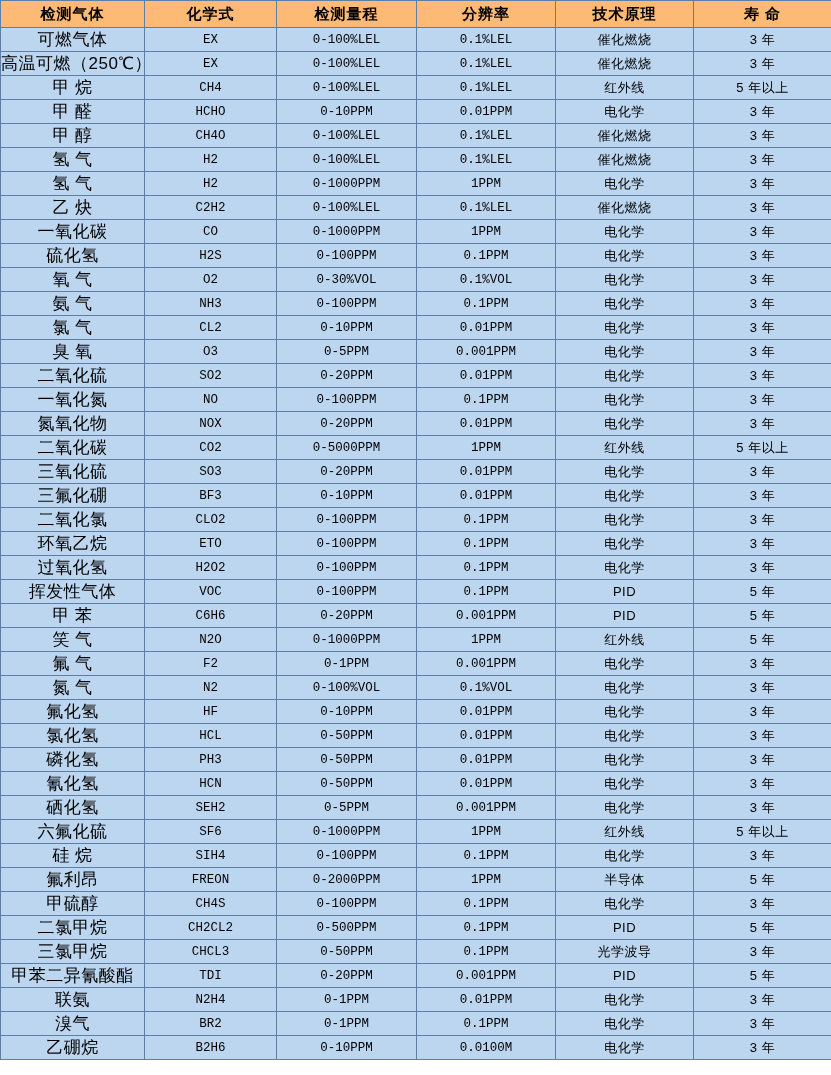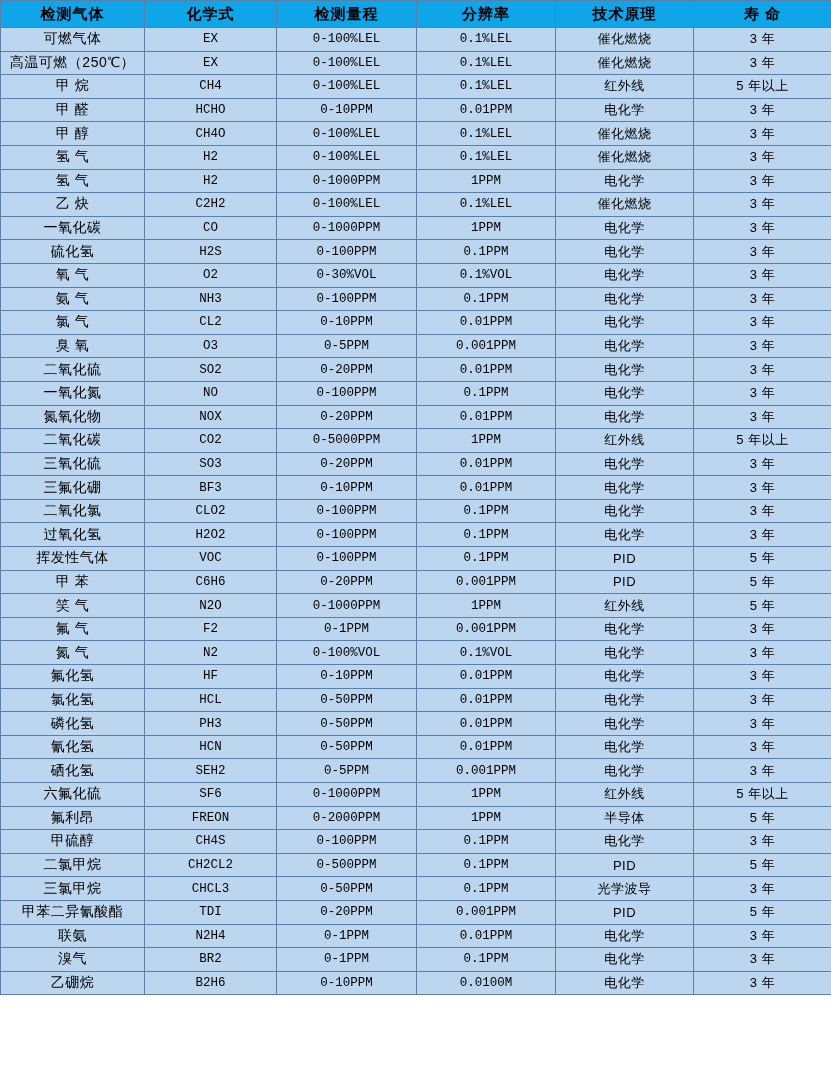--- a/index.html
+++ b/index.html
@@ -31,28 +31,28 @@
     background: #bcd6ef;
     padding: 0;
     overflow: hidden;
     white-space: nowrap;
   }
   #gas-table thead th {
     height: 26px;
     font-size: 15px;
     font-weight: bold;
     letter-spacing: 1px;
-    background: #0ea5e9;
+    background: #fdba74;
   }
   #gas-table tbody td {
     height: 22.6px;
     font-size: 13px;
   }
   #gas-table tbody td.name {
-    font-size: 14px;
+    font-size: 17px;
     letter-spacing: 0.5px;
   }
   #gas-table tbody td.formula,
   #gas-table tbody td.range,
   #gas-table tbody td.resolution {
     font-family: "Liberation Mono", monospace;
     font-size: 12.5px;
   }
   #gas-table tbody td.principle,
   #gas-table tbody td.life {
@@ -245,20 +245,28 @@
       </tr>
       <tr>
         <td class="name">二氧化氯</td>
         <td class="formula">CLO2</td>
         <td class="range">0-100PPM</td>
         <td class="resolution">0.1PPM</td>
         <td class="principle">电化学</td>
         <td class="life">3 年</td>
       </tr>
       <tr>
+        <td class="name">环氧乙烷</td>
+        <td class="formula">ETO</td>
+        <td class="range">0-100PPM</td>
+        <td class="resolution">0.1PPM</td>
+        <td class="principle">电化学</td>
+        <td class="life">3 年</td>
+      </tr>
+      <tr>
         <td class="name">过氧化氢</td>
         <td class="formula">H2O2</td>
         <td class="range">0-100PPM</td>
         <td class="resolution">0.1PPM</td>
         <td class="principle">电化学</td>
         <td class="life">3 年</td>
       </tr>
       <tr>
         <td class="name">挥发性气体</td>
         <td class="formula">VOC</td>
@@ -341,20 +349,28 @@
       </tr>
       <tr>
         <td class="name">六氟化硫</td>
         <td class="formula">SF6</td>
         <td class="range">0-1000PPM</td>
         <td class="resolution">1PPM</td>
         <td class="principle">红外线</td>
         <td class="life">5 年以上</td>
       </tr>
       <tr>
+        <td class="name">硅 烷</td>
+        <td class="formula">SIH4</td>
+        <td class="range">0-100PPM</td>
+        <td class="resolution">0.1PPM</td>
+        <td class="principle">电化学</td>
+        <td class="life">3 年</td>
+      </tr>
+      <tr>
         <td class="name">氟利昂</td>
         <td class="formula">FREON</td>
         <td class="range">0-2000PPM</td>
         <td class="resolution">1PPM</td>
         <td class="principle">半导体</td>
         <td class="life">5 年</td>
       </tr>
       <tr>
         <td class="name">甲硫醇</td>
         <td class="formula">CH4S</td>

